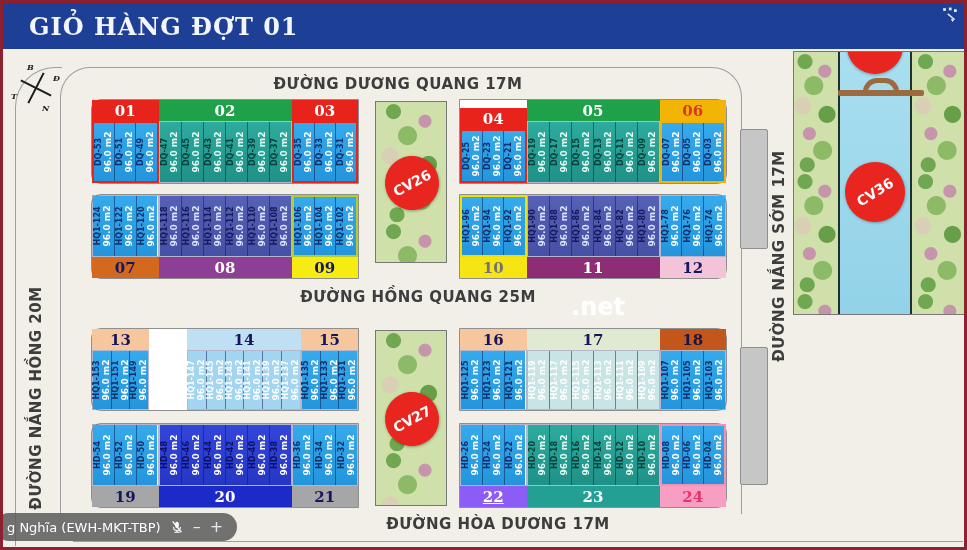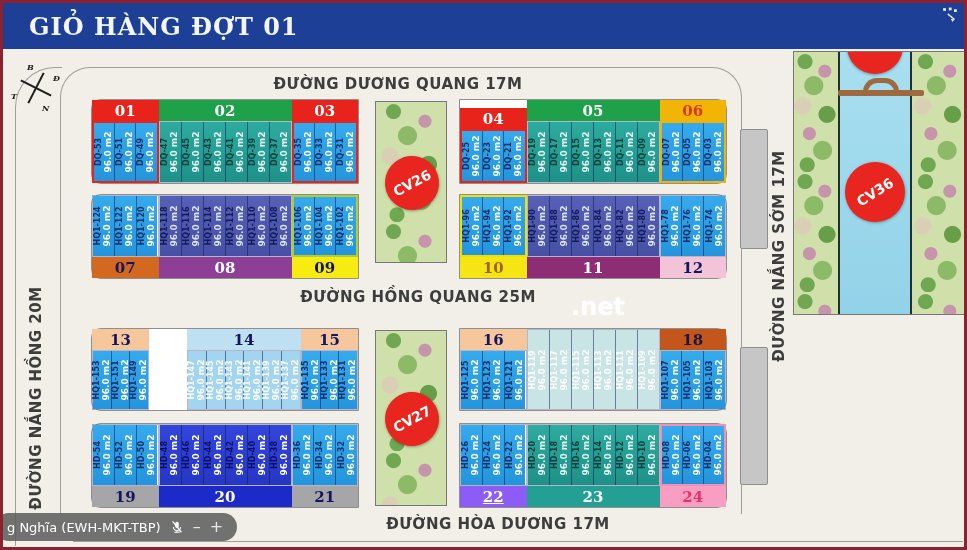--- a/index.html
+++ b/index.html
@@ -371,21 +371,21 @@
               <div class="plot-text">
                 <div class="plot-id">HQ1-102</div>
                 <div class="plot-area">96.0 m2</div>
               </div>
             </div>
           </div>
         </div>
       </div>
       <div class="strip strip-right" style="left: 456px; top: 191px; width: 268px; height: 85px;">
         <div class="block label-bottom" style="flex-grow: 3;">
-          <div class="block-label" style="background: rgb(246, 229, 18); color: #a16207;">10</div>
+          <div class="block-label" style="background: rgb(246, 229, 18); color: #737373;">10</div>
           <div class="plots" style="border: 2px solid rgb(240, 224, 0);">
             <div class="plot plot-blue">
               <div class="plot-text">
                 <div class="plot-id">HQ1-96</div>
                 <div class="plot-area">96.0 m2</div>
               </div>
             </div>
             <div class="plot plot-blue">
               <div class="plot-text">
                 <div class="plot-id">HQ1-94</div>
@@ -572,20 +572,21 @@
             </div>
             <div class="plot plot-blue">
               <div class="plot-text">
                 <div class="plot-id">HQ1-121</div>
                 <div class="plot-area">96.0 m2</div>
               </div>
             </div>
           </div>
         </div>
         <div class="block" style="flex-grow: 6;">
+          <div class="block-label" style="background: rgb(223, 234, 208); color: rgb(22, 22, 94);">17</div>
           <div class="plots">
             <div class="plot plot-paleaqua">
               <div class="plot-text">
                 <div class="plot-id">HQ1-119</div>
                 <div class="plot-area">96.0 m2</div>
               </div>
             </div>
             <div class="plot plot-paleaqua">
               <div class="plot-text">
                 <div class="plot-id">HQ1-117</div>

